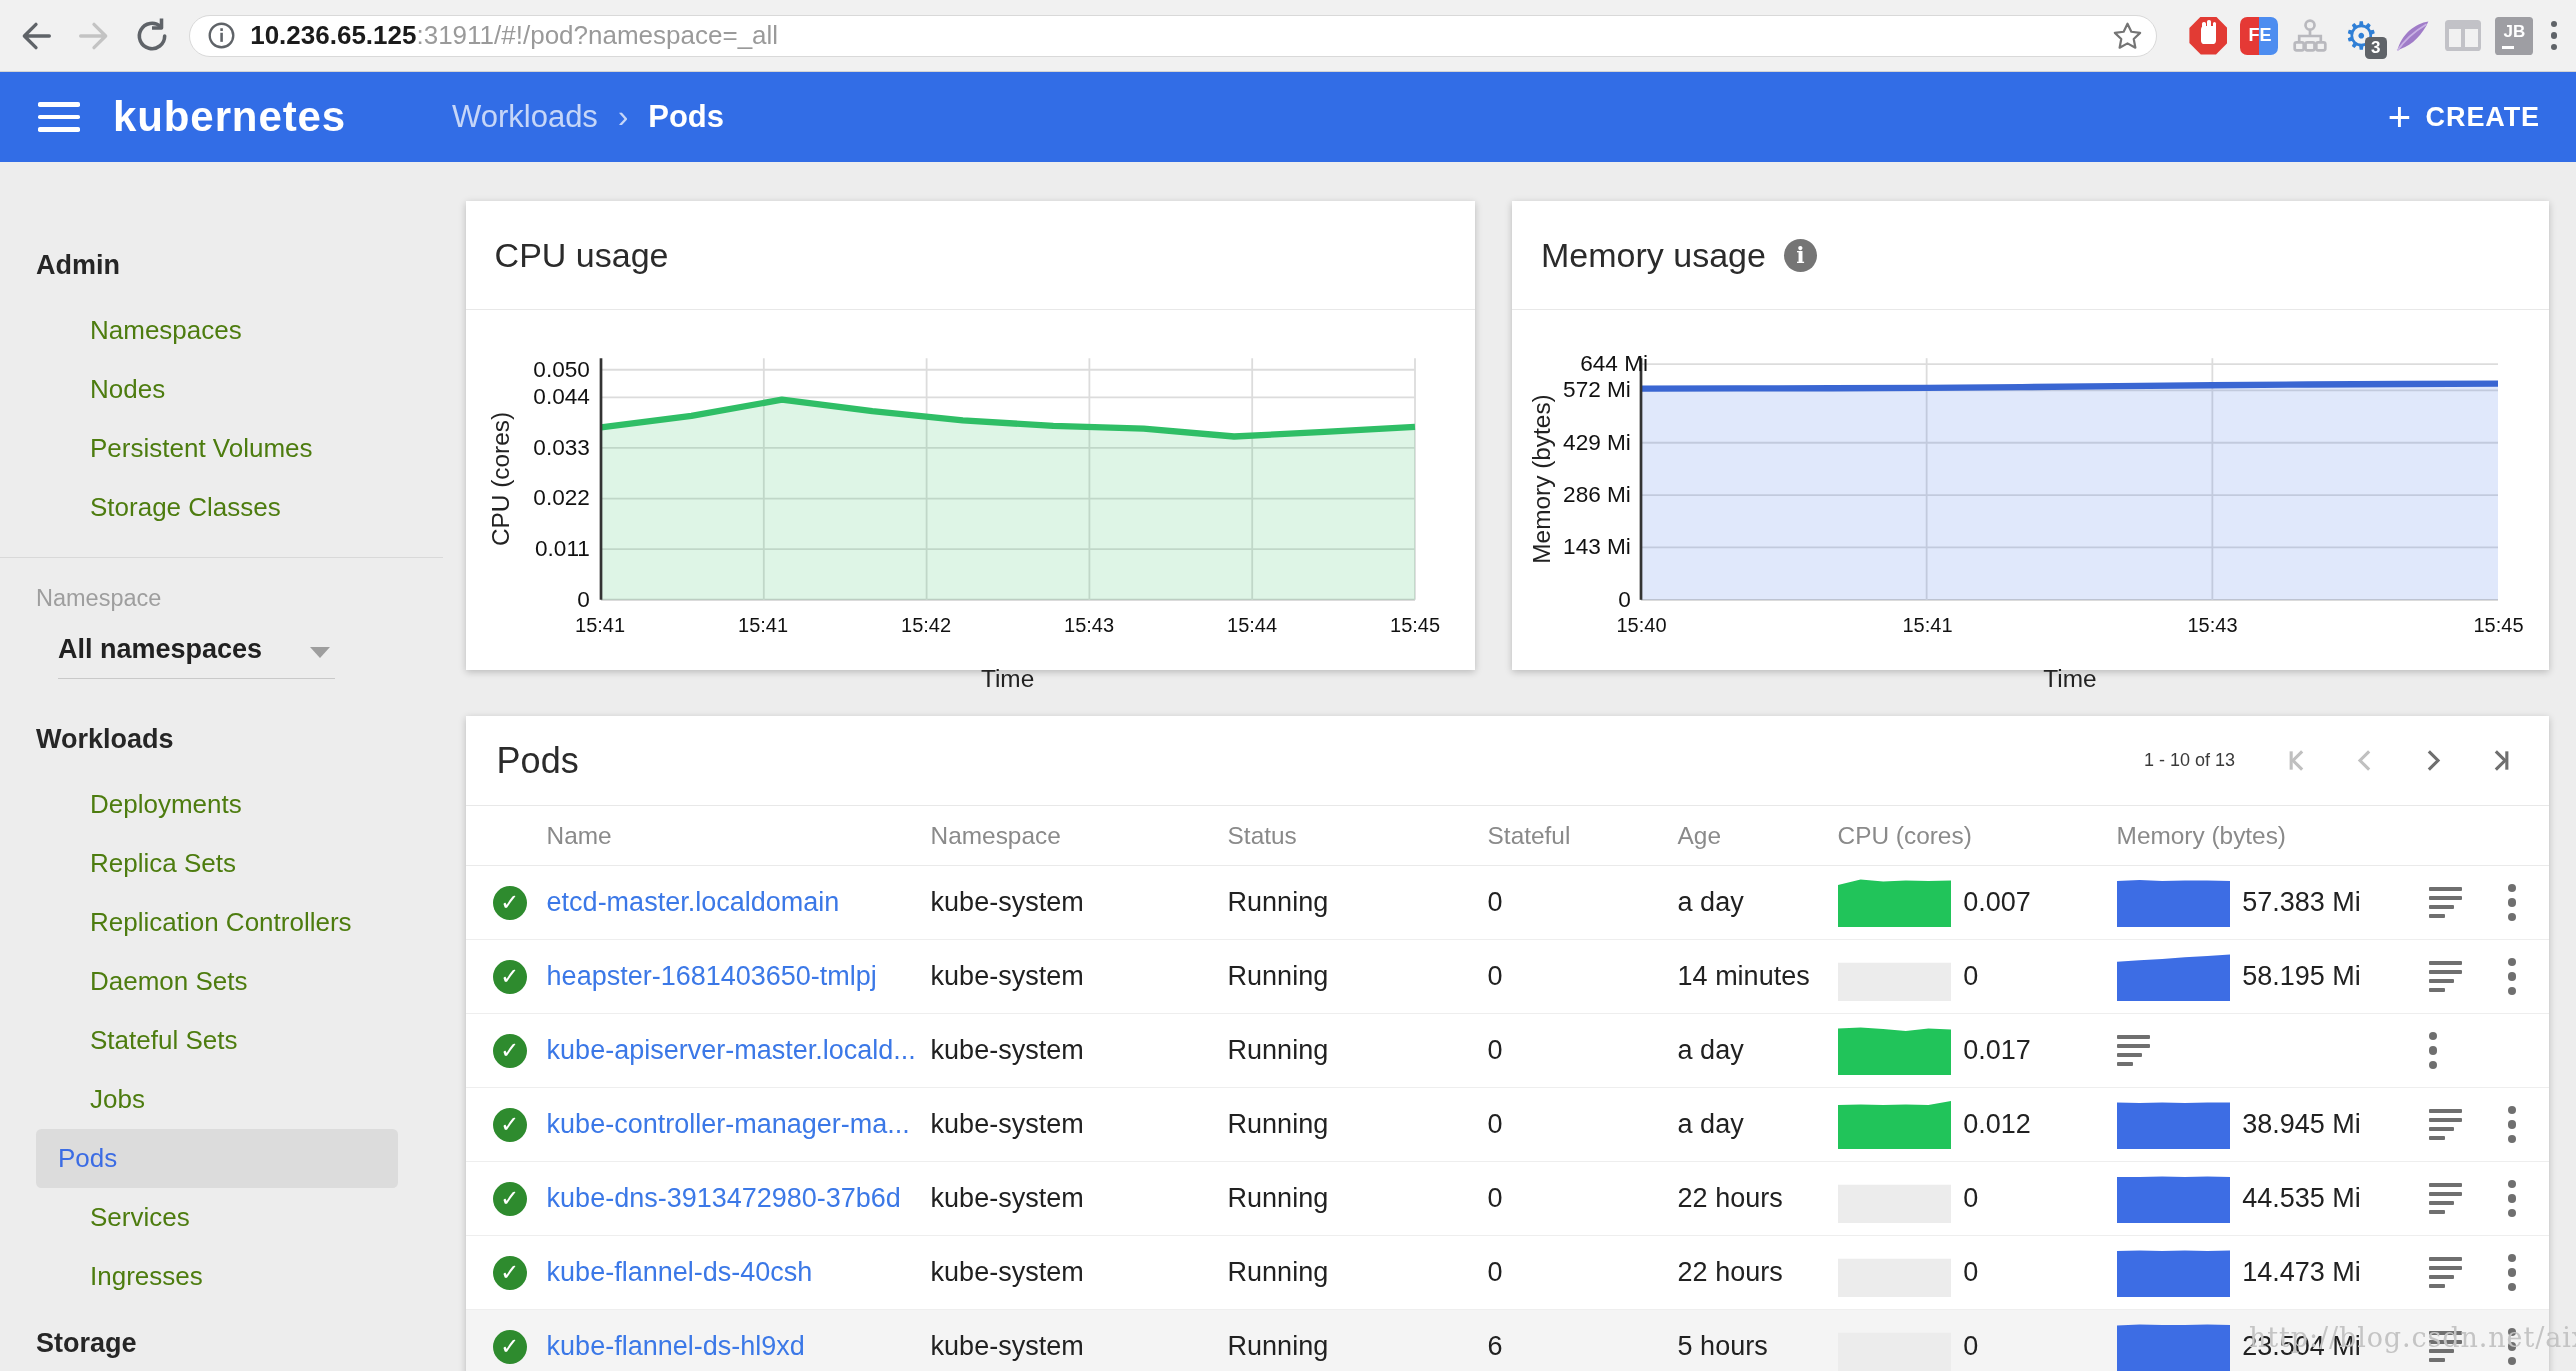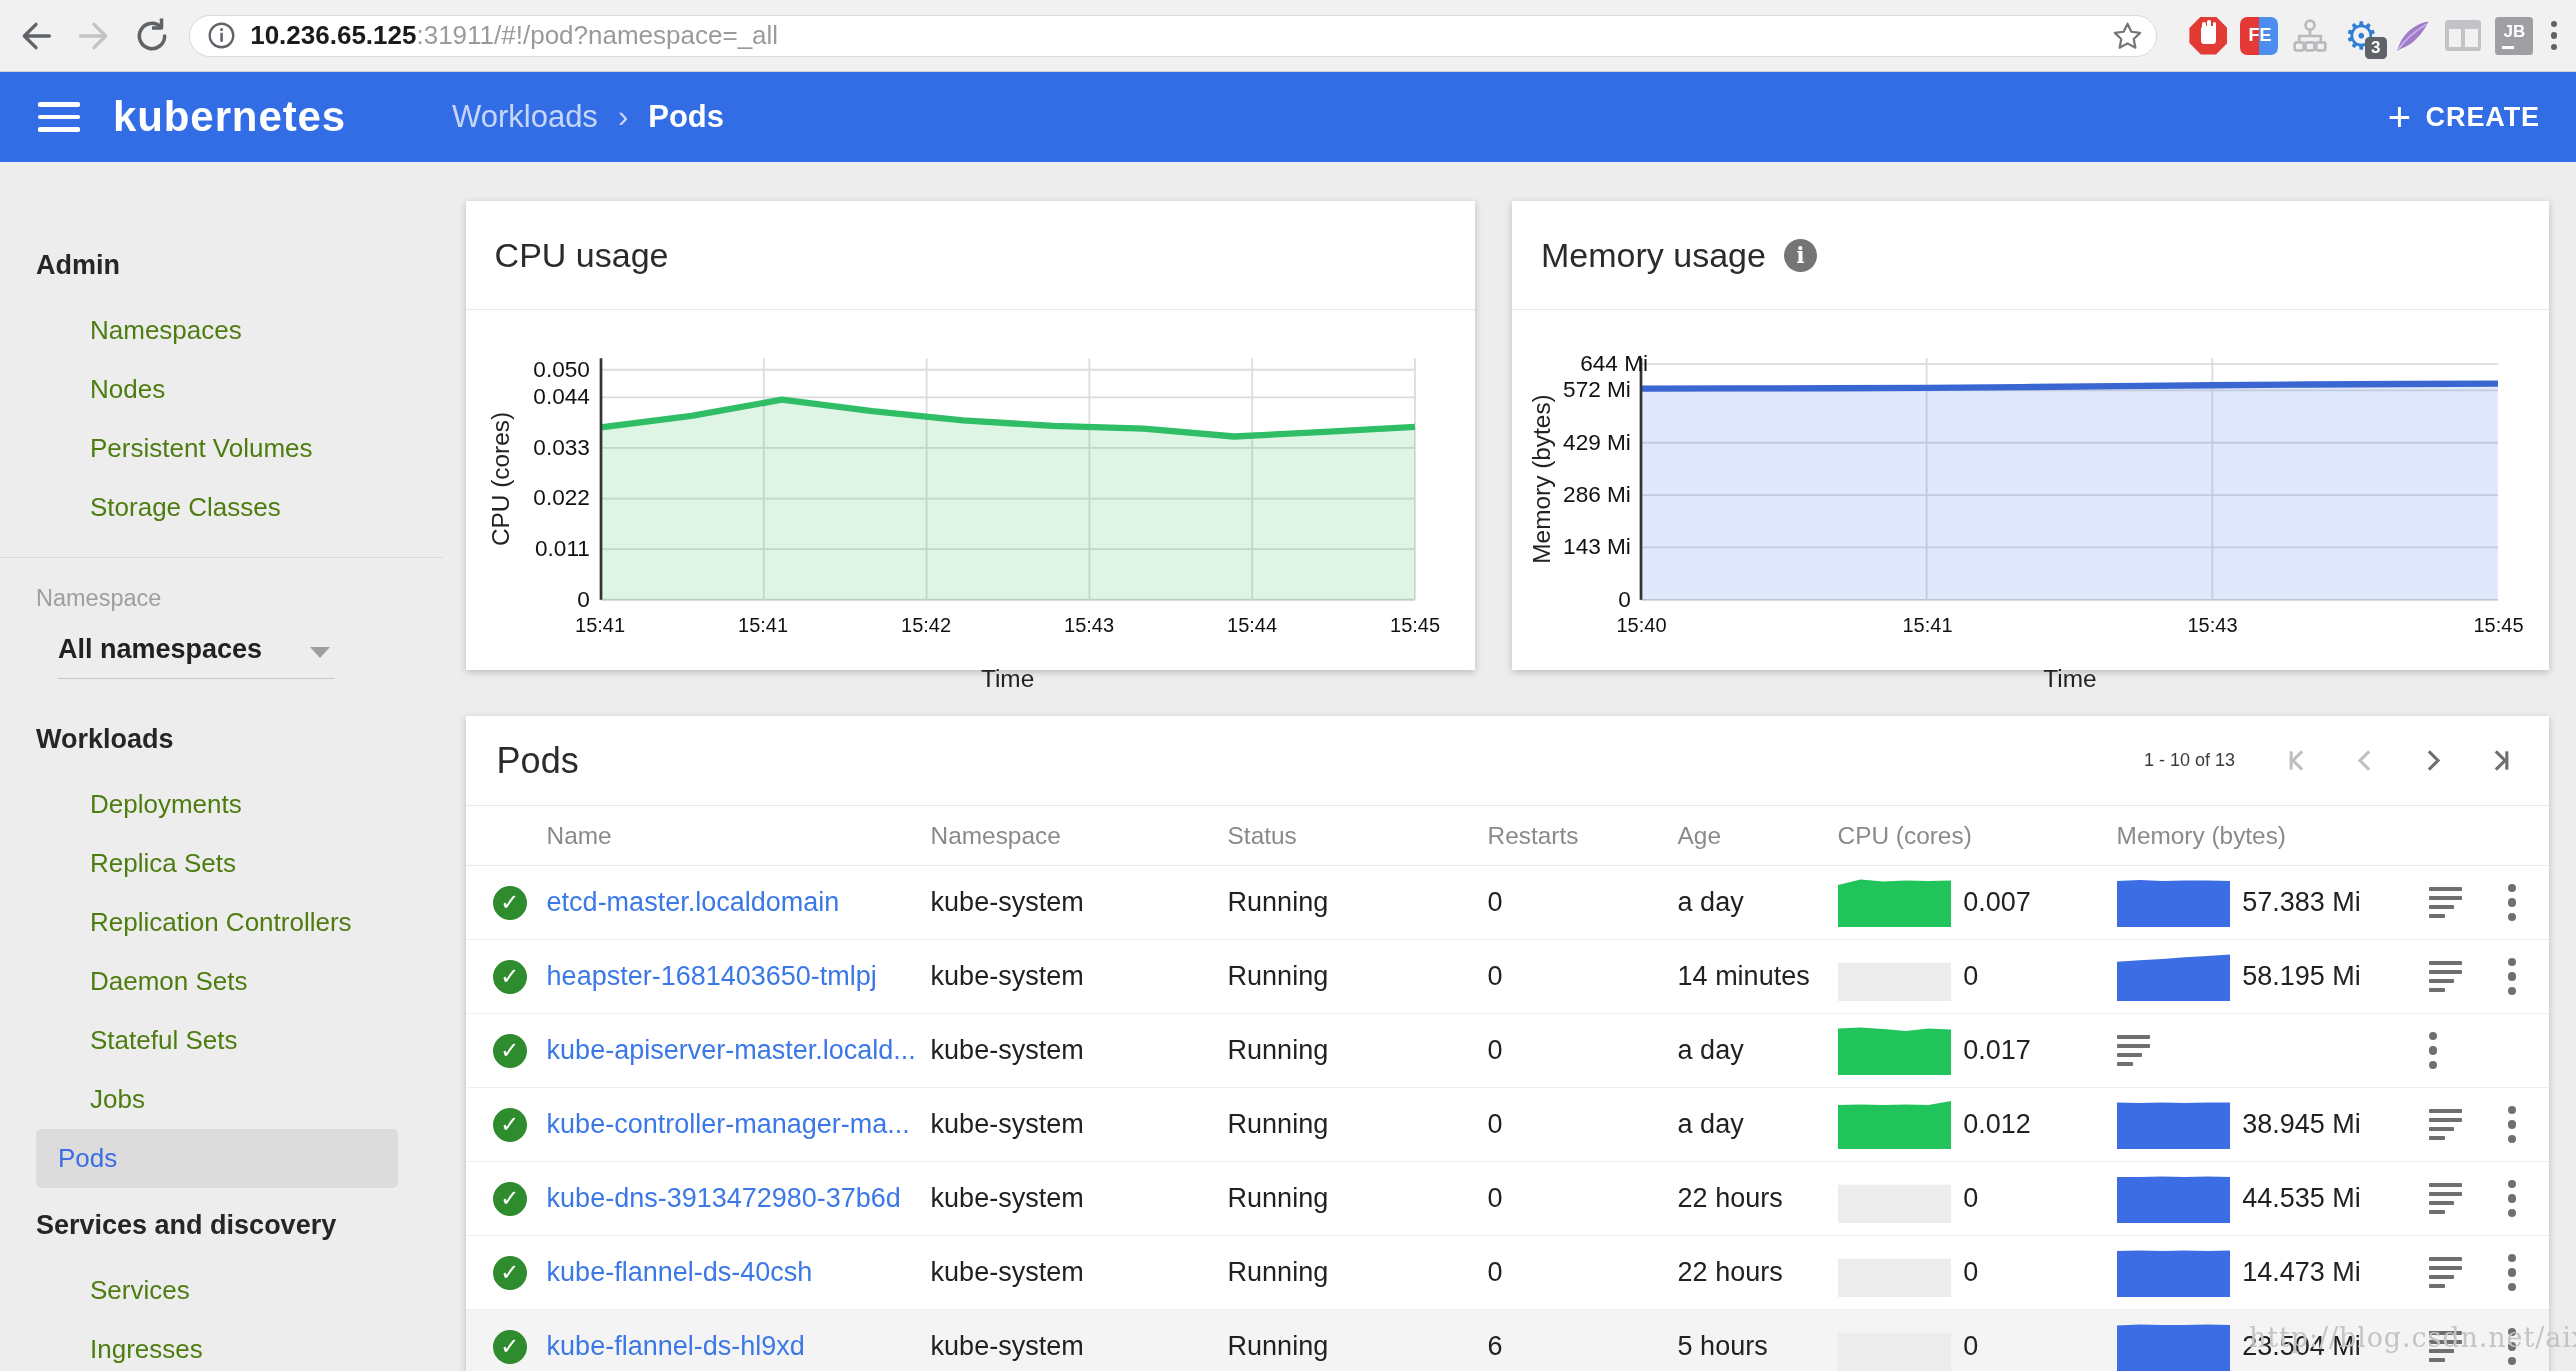--- a/index.html
+++ b/index.html
@@ -222,21 +222,20 @@
         <div class="ns-arrow"></div>
       </div>
       <div class="nav-title">Workloads</div>
       <div class="nav-item">Deployments</div>
       <div class="nav-item">Replica Sets</div>
       <div class="nav-item">Replication Controllers</div>
       <div class="nav-item">Daemon Sets</div>
       <div class="nav-item">Stateful Sets</div>
       <div class="nav-item">Jobs</div>
       <div class="nav-item active">Pods</div>
-      <div class="nav-title">Services and discovery</div>
       <div class="nav-item">Services</div>
       <div class="nav-item">Ingresses</div>
       <div class="nav-title">Storage</div>
     </div>
 
   <div class="main">
 
     <div class="card card-cpu">
       <div class="card-title-row">
         <span class="card-title">CPU usage</span>
@@ -336,21 +335,21 @@
                 <path d="M26 8 V28" stroke="#6f6f6f" stroke-width="3.4"></path>
               </svg>
             </span>
         </div>
       </div>
       <div class="grid-row col-head" id="col-head">
         <span></span>
         <span>Name</span>
         <span>Namespace</span>
         <span>Status</span>
-        <span>Restarts</span>
+        <span>Stateful</span>
         <span>Age</span>
         <span>CPU (cores)</span>
         <span>Memory (bytes)</span>
         <span></span>
           <span></span>
       </div>
       <div id="pods-rows">
           <div class="grid-row t-row">
             <span>
               <span class="chk">✓</span>

